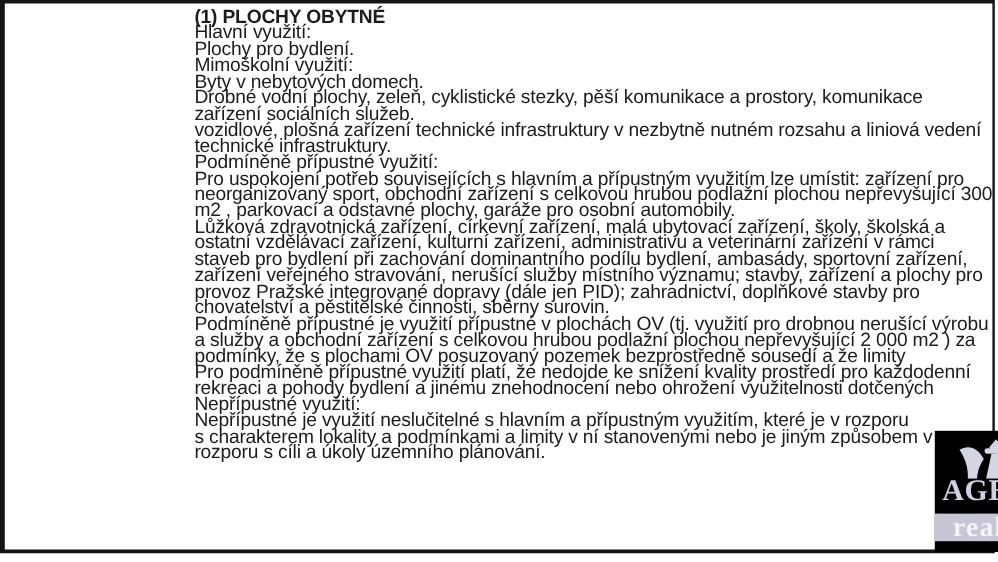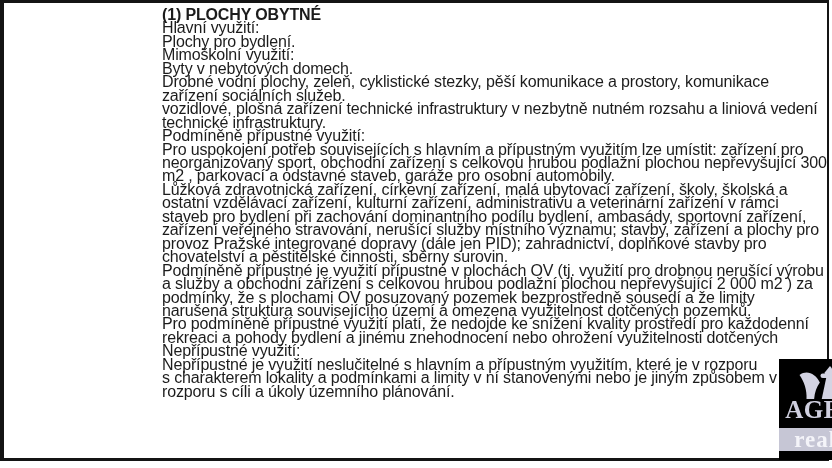--- a/index.html
+++ b/index.html
@@ -94,31 +94,30 @@
       <div class="line">Plochy pro bydlení.</div>
       <div class="line underline">Mimoškolní využití:</div>
       <div class="line">Byty v nebytových domech.</div>
       <div class="line">Drobné vodní plochy, zeleň, cyklistické stezky, pěší komunikace a prostory, komunikace</div>
       <div class="line">zařízení sociálních služeb.</div>
       <div class="line">vozidlové, plošná zařízení technické infrastruktury v nezbytně nutném rozsahu a liniová vedení</div>
       <div class="line">technické infrastruktury.</div>
       <div class="line underline">Podmíněně přípustné využití:</div>
       <div class="line">Pro uspokojení potřeb souvisejících s hlavním a přípustným využitím lze umístit: zařízení pro</div>
       <div class="line">neorganizovaný sport, obchodní zařízení s celkovou hrubou podlažní plochou nepřevyšující 300</div>
-      <div class="line">m2 , parkovací a odstavné staveb, garáže pro osobní automobily.</div>
+      <div class="line">m2 , parkovací a odstavné plochy, garáže pro osobní automobily.</div>
       <div class="line">Lůžková zdravotnická zařízení, církevní zařízení, malá ubytovací zařízení, školy, školská a</div>
       <div class="line">ostatní vzdělávací zařízení, kulturní zařízení, administrativu a veterinární zařízení v rámci</div>
       <div class="line">staveb pro bydlení při zachování dominantního podílu bydlení, ambasády, sportovní zařízení,</div>
       <div class="line">zařízení veřejného stravování, nerušící služby místního významu; stavby, zařízení a plochy pro</div>
       <div class="line">provoz Pražské integrované dopravy (dále jen PID); zahradnictví, doplňkové stavby pro</div>
       <div class="line">chovatelství a pěstitelské činnosti, sběrny surovin.</div>
       <div class="line">Podmíněně přípustné je využití přípustné v plochách OV (tj. využití pro drobnou nerušící výrobu</div>
       <div class="line">a služby a obchodní zařízení s celkovou hrubou podlažní plochou nepřevyšující 2 000 m2 ) za</div>
       <div class="line">podmínky, že s plochami OV posuzovaný pozemek bezprostředně sousedí a že limity</div>
-      <div class="line">narušena struktura souvisejícího území a omezena využitelnost dotčených pozemků.</div>
       <div class="line">Pro podmíněně přípustné využití platí, že nedojde ke snížení kvality prostředí pro každodenní</div>
       <div class="line">rekreaci a pohody bydlení a jinému znehodnocení nebo ohrožení využitelnosti dotčených</div>
       <div class="line underline">Nepřípustné využití:</div>
       <div class="line">Nepřípustné je využití neslučitelné s hlavním a přípustným využitím, které je v rozporu</div>
       <div class="line">s charakterem lokality a podmínkami a limity v ní stanovenými nebo je jiným způsobem v</div>
       <div class="line">rozporu s cíli a úkoly územního plánování.</div>
     </div>
 
   <div class="watermark">
     <svg class="crown" viewBox="0 0 100 52" aria-hidden="true">

